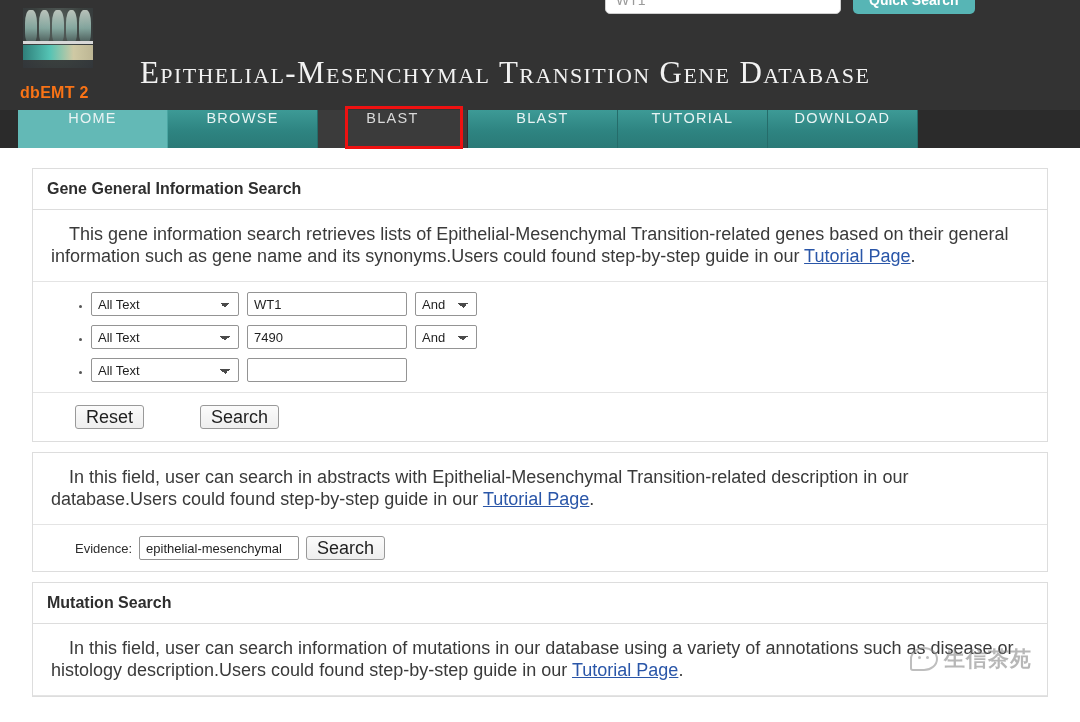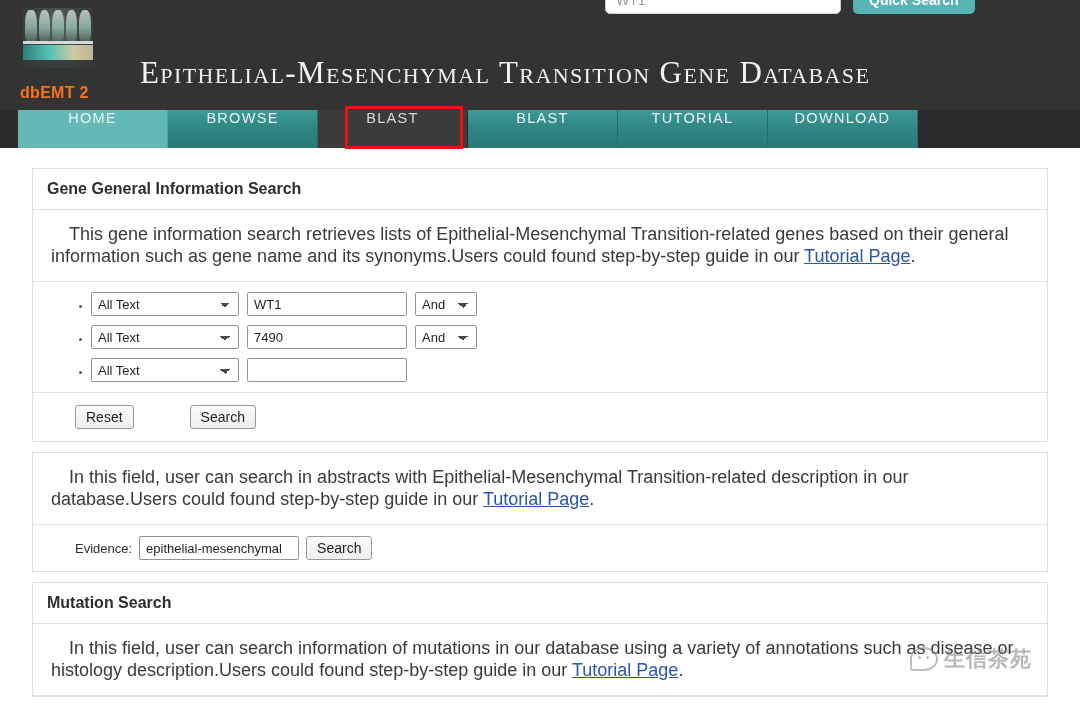--- a/index.html
+++ b/index.html
@@ -264,21 +264,21 @@
   }
   button.gbtn {
     box-sizing: border-box;
     min-width: 52px;
     height: 24px;
     padding: 0 10px;
     border: 1px solid #999999;
     border-radius: 3px;
     background: linear-gradient(180deg, #fbfbfb 0%, #eeeeee 100%);
     font-family: "Liberation Sans", sans-serif;
-    font-size: 14px;
+    font-size: 18px;
     color: #1f1f1f;
     cursor: pointer;
   }
 
   .evidence-bar {
     display: flex;
     align-items: center;
     gap: 7px;
     padding: 11px 0 11px 14px;
   }

